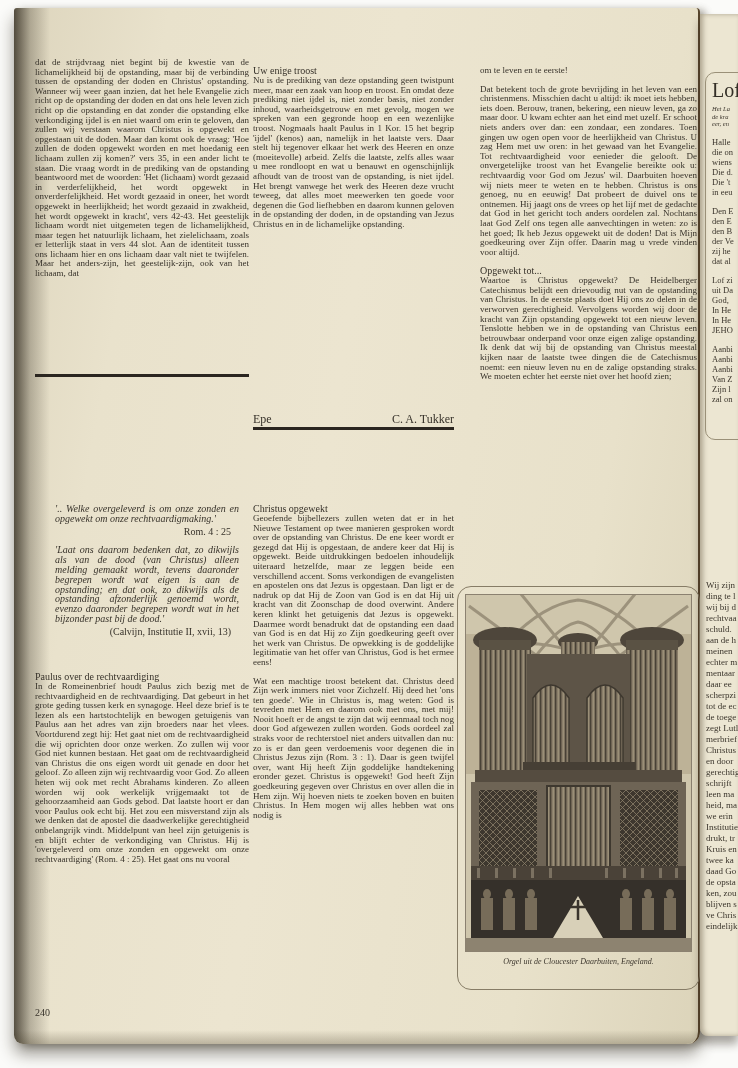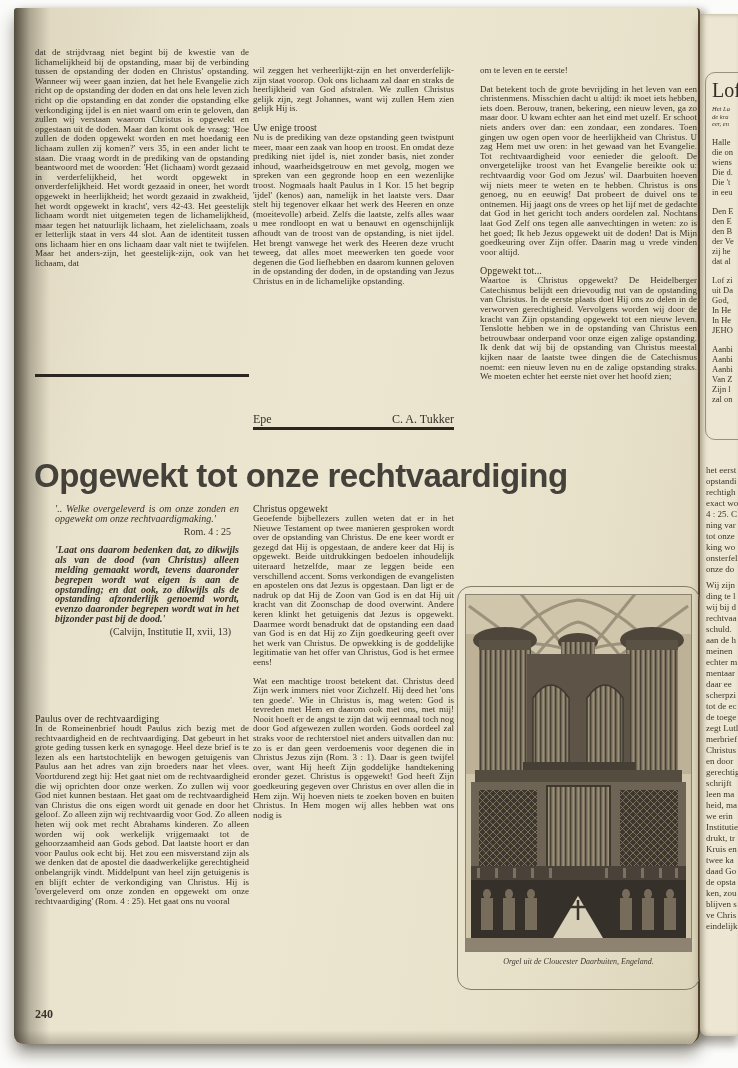--- a/index.html
+++ b/index.html
@@ -33,25 +33,25 @@
 
   
   #headline { position:absolute; left:20px; top:450px; width:610px;
               font-family:"Liberation Sans", sans-serif; font-size:33px; line-height:35px;
               color:#44403a; letter-spacing:-.5px; }
 
   
   #quotes { position:absolute; left:41px; top:496px; width:184px; font-size:10px;
             line-height:9.8px; color:#37322a; text-align:justify; }
   #quotes .q { font-style:italic; }
-  #quotes .q2 { font-style:italic; font-weight:700; margin-top:9px; }
+  #quotes .q2 { font-style:italic; font-weight:400; margin-top:9px; }
   #quotes .ref { text-align:right; margin-top:3px; padding-right:8px; }
 
   
-  #pagenum { position:absolute; left:21px; top:999px; font-size:12px; font-weight:bold;
+  #pagenum { position:absolute; left:21px; top:999px; font-size:10px; font-weight:normal;
              color:#37322a; }
 
   
   #imgbox { position:absolute; left:443px; top:578px; width:243px; height:404px;
             border:1px solid #867c66; border-radius:14px; padding:7px 7px 4px; }
   #imgbox svg { display:block; }
   #caption { font-style:italic; font-size:8px; line-height:10px; text-align:center;
              color:#3d372e; margin-top:5px; }
 
   
@@ -67,53 +67,51 @@
   #lofbox .stanza { font-size:8.5px; line-height:10px; margin-top:9px; white-space:pre; }
   .np-col { position:absolute; left:6px; font-size:9px; line-height:11px; white-space:pre; }
 </style>
 </head>
 <body>
 
 <div id="screen">
 
   <div id="page">
 
-    <div class="col" style="left:21px; top:40px; width:214px;">
+    <div class="col" style="left:21px; top:50px; width:214px;">
       <p>dat de strijdvraag niet begint bij de kwestie van de lichamelijkheid bij de opstanding, maar bij de verbinding tussen de opstanding der doden en Christus' opstanding. Wanneer wij weer gaan inzien, dat het hele Evangelie zich richt op de opstanding der doden en dat ons hele leven zich richt op die opstanding en dat zonder die opstanding elke verkondiging ijdel is en niet waard om erin te geloven, dan zullen wij verstaan waarom Christus is opgewekt en opgestaan uit de doden. Maar dan komt ook de vraag: 'Hoe zullen de doden opgewekt worden en met hoedanig een lichaam zullen zij komen?' vers 35, in een ander licht te staan. Die vraag wordt in de prediking van de opstanding beantwoord met de woorden: 'Het (lichaam) wordt gezaaid in verderfelijkheid, het wordt opgewekt in onverderfelijkheid. Het wordt gezaaid in oneer, het wordt opgewekt in heerlijkheid; het wordt gezaaid in zwakheid, het wordt opgewekt in kracht', vers 42-43. Het geestelijk lichaam wordt niet uitgemeten tegen de lichamelijkheid, maar tegen het natuurlijk lichaam, het zielelichaam, zoals er letterlijk staat in vers 44 slot. Aan de identiteit tussen ons lichaam hier en ons lichaam daar valt niet te twijfelen. Maar het anders-zijn, het geestelijk-zijn, ook van het lichaam, dat</p>
     </div>
     <div class="rule" style="left:21px; top:366px; width:214px;"></div>
 
     <div class="col" style="left:239px; top:58px; width:201px;">
-      <p class="gap">wil zeggen het verheerlijkt-zijn en het onverderfelijk-zijn staat voorop. Ook ons lichaam zal daar en straks de heerlijkheid van God afstralen. We zullen Christus gelijk zijn, zegt Johannes, want wij zullen Hem zien gelijk Hij is.</p>
       <p class="subhead">Uw enige troost</p>
       <p>Nu is de prediking van deze opstanding geen twistpunt meer, maar een zaak van hoop en troost. En omdat deze prediking niet ijdel is, niet zonder basis, niet zonder inhoud, waarheidsgetrouw en met gevolg, mogen we spreken van een gegronde hoop en een wezenlijke troost. Nogmaals haalt Paulus in 1 Kor. 15 het begrip 'ijdel' (kenos) aan, namelijk in het laatste vers. Daar stelt hij tegenover elkaar het werk des Heeren en onze (moeitevolle) arbeid. Zelfs die laatste, zelfs alles waar u mee rondloopt en wat u benauwt en ogenschijnlijk afhoudt van de troost van de opstanding, is niet ijdel. Het brengt vanwege het werk des Heeren deze vrucht teweeg, dat alles moet meewerken ten goede voor degenen die God liefhebben en daarom kunnen geloven in de opstanding der doden, in de opstanding van Jezus Christus en in de lichamelijke opstanding.</p>
     </div>
     <div class="sig" style="left:239px; top:404px; width:201px;">
       <span>Epe</span>
       <span>C. A. Tukker</span>
     </div>
     <div class="rule" style="left:239px; top:419px; width:201px;"></div>
 
     <div class="col" style="left:466px; top:58px; width:217px;">
       <p class="gap">om te leven en te eerste!</p>
       <p class="gap">Dat betekent toch de grote bevrijding in het leven van een christenmens. Misschien dacht u altijd: ik moet iets hebben, iets doen. Berouw, tranen, bekering, een nieuw leven, ga zo maar door. U kwam echter aan het eind met uzelf. Er schoot niets anders over dan: een zondaar, een zondares. Toen gingen uw ogen open voor de heerlijkheid van Christus. U zag Hem met uw oren: in het gewaad van het Evangelie. Tot rechtvaardigheid voor eenieder die gelooft. De onvergetelijke troost van het Evangelie bereikte ook u: rechtvaardig voor God om Jezus' wil. Daarbuiten hoeven wij niets meer te weten en te hebben. Christus is ons genoeg, nu en eeuwig! Dat probeert de duivel ons te ontnemen. Hij jaagt ons de vrees op het lijf met de gedachte dat God in het gericht toch anders oordelen zal. Nochtans laat God Zelf ons tegen alle aanvechtingen in weten: zo is het goed; Ik heb Jezus opgewekt uit de doden! Dat is Mijn goedkeuring over Zijn offer. Daarin mag u vrede vinden voor altijd.</p>
       <p class="subhead">Opgewekt tot...</p>
       <p>Waartoe is Christus opgewekt? De Heidelberger Catechismus belijdt een drievoudig nut van de opstanding van Christus. In de eerste plaats doet Hij ons zo delen in de verworven gerechtigheid. Vervolgens worden wij door de kracht van Zijn opstanding opgewekt tot een nieuw leven. Tenslotte hebben we in de opstanding van Christus een betrouwbaar onderpand voor onze eigen zalige opstanding. Ik denk dat wij bij de opstanding van Christus meestal kijken naar de laatste twee dingen die de Catechismus noemt: een nieuw leven nu en de zalige opstanding straks. We moeten echter het eerste niet over het hoofd zien;</p>
     </div>
 
-    <h1 id="headline">Opgewekt tot onze rechtvaardiging</h1>
 
     <div id="quotes">
       <p class="q">'.. Welke overgeleverd is om onze zonden en opgewekt om onze rechtvaardigmaking.'</p>
       <p class="ref">Rom. 4 : 25</p>
       <p class="q2">'Laat ons daarom bedenken dat, zo dikwijls als van de dood (van Christus) alleen melding gemaakt wordt, tevens daaronder begrepen wordt wat eigen is aan de opstanding; en dat ook, zo dikwijls als de opstanding afzonderlijk genoemd wordt, evenzo daaronder begrepen wordt wat in het bijzonder past bij de dood.'</p>
       <p class="ref">(Calvijn, Institutie II, xvii, 13)</p>
     </div>
 
-    <div class="col" style="left:21px; top:706px; width:214px;">
+    <div class="col" style="left:21px; top:664px; width:214px;">
       <p class="subhead">Paulus over de rechtvaardiging</p>
       <p>In de Romeinenbrief houdt Paulus zich bezig met de rechtvaardigheid en de rechtvaardiging. Dat gebeurt in het grote geding tussen kerk en synagoge. Heel deze brief is te lezen als een hartstochtelijk en bewogen getuigenis van Paulus aan het adres van zijn broeders naar het vlees. Voortdurend zegt hij: Het gaat niet om de rechtvaardigheid die wij oprichten door onze werken. Zo zullen wij voor God niet kunnen bestaan. Het gaat om de rechtvaardigheid van Christus die ons eigen wordt uit genade en door het geloof. Zo alleen zijn wij rechtvaardig voor God. Zo alleen heten wij ook met recht Abrahams kinderen. Zo alleen worden wij ook werkelijk vrijgemaakt tot de gehoorzaamheid aan Gods gebod. Dat laatste hoort er dan voor Paulus ook echt bij. Het zou een misverstand zijn als we denken dat de apostel die daadwerkelijke gerechtigheid onbelangrijk vindt. Middelpunt van heel zijn getuigenis is en blijft echter de verkondiging van Christus. Hij is 'overgeleverd om onze zonden en opgewekt om onze rechtvaardiging' (Rom. 4 : 25). Het gaat ons nu vooral</p>
     </div>
 
     <div class="col" style="left:239px; top:496px; width:201px;">
       <p class="subhead">Christus opgewekt</p>
       <p class="gap">Geoefende bijbellezers zullen weten dat er in het Nieuwe Testament op twee manieren gesproken wordt over de opstanding van Christus. De ene keer wordt er gezegd dat Hij is opgestaan, de andere keer dat Hij is opgewekt. Beide uitdrukkingen bedoelen inhoudelijk uiteraard hetzelfde, maar ze leggen beide een verschillend accent. Soms verkondigen de evangelisten en apostelen ons dat Jezus is opgestaan. Dan ligt er de nadruk op dat Hij de Zoon van God is en dat Hij uit kracht van dit Zoonschap de dood overwint. Andere keren klinkt het getuigenis dat Jezus is opgewekt. Daarmee wordt benadrukt dat de opstanding een daad van God is en dat Hij zo Zijn goedkeuring geeft over het werk van Christus. De opwekking is de goddelijke legitimatie van het offer van Christus, God is het ermee eens!</p>
       <p>Wat een machtige troost betekent dat. Christus deed Zijn werk immers niet voor Zichzelf. Hij deed het 'ons ten goede'. Wie in Christus is, mag weten: God is tevreden met Hem en daarom ook met ons, met mij! Nooit hoeft er de angst te zijn dat wij eenmaal toch nog door God afgewezen zullen worden. Gods oordeel zal straks voor de rechterstoel niet anders uitvallen dan nu: zo is er dan geen verdoemenis voor degenen die in Christus Jezus zijn (Rom. 3 : 1). Daar is geen twijfel over, want Hij heeft Zijn goddelijke handtekening eronder gezet. Christus is opgewekt! God heeft Zijn goedkeuring gegeven over Christus en over allen die in Hem zijn. Wij hoeven niets te zoeken boven en buiten Christus. In Hem mogen wij alles hebben wat ons nodig is</p>
     </div>
 
@@ -231,30 +229,20 @@
 In He
 In He
 JEHO</div>
       <div class="stanza">Aanbi
 Aanbi
 Aanbi
 Van Z
 Zijn l
 zal on</div>
     </div>
-    <div class="np-col" style="top:451px;">het eerst
-opstandi
-rechtigh
-exact wo
-4 : 25. C
-ning var
-tot onze
-king wo
-onsterfel
-onze do</div>
     <div class="np-col" style="top:566px;">Wij zijn
 ding te l
 wij bij d
 rechtvaa
 schuld.
 aan de h
 meinen
 echter m
 mentaar
 daar ee

